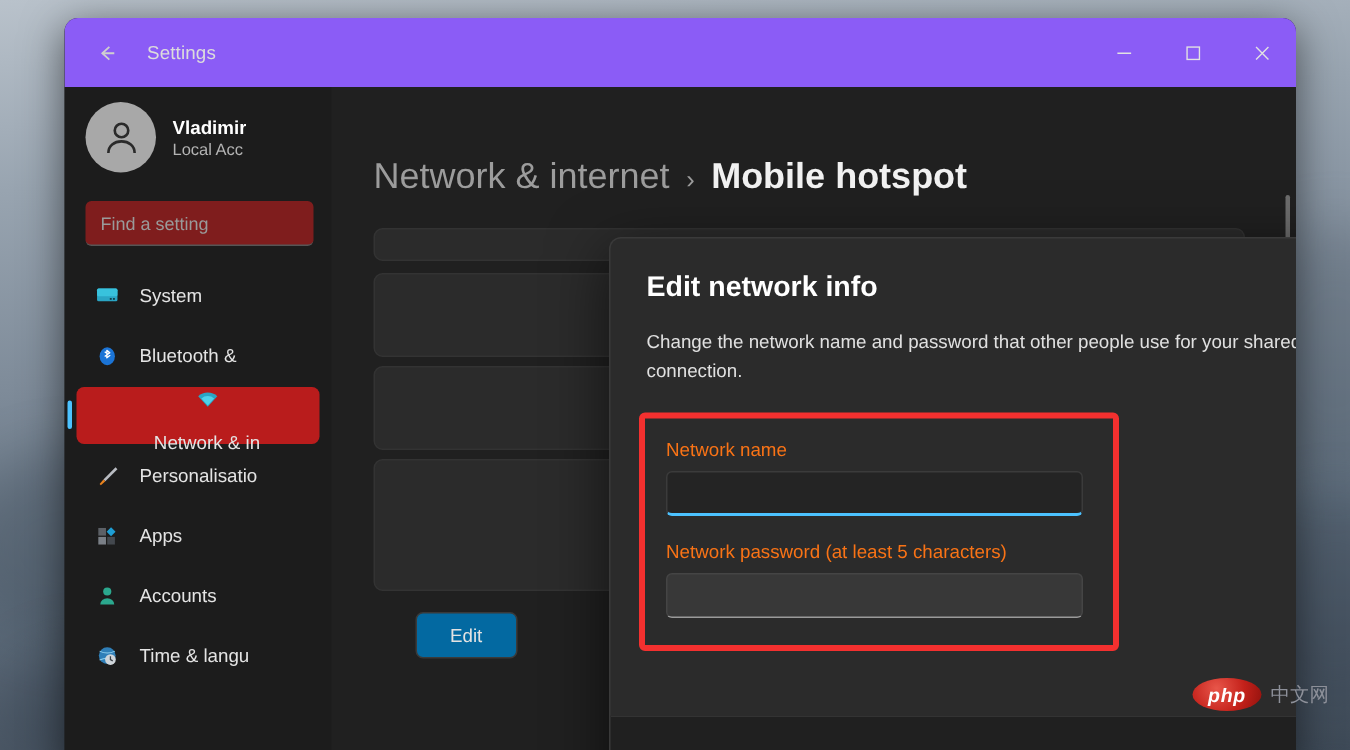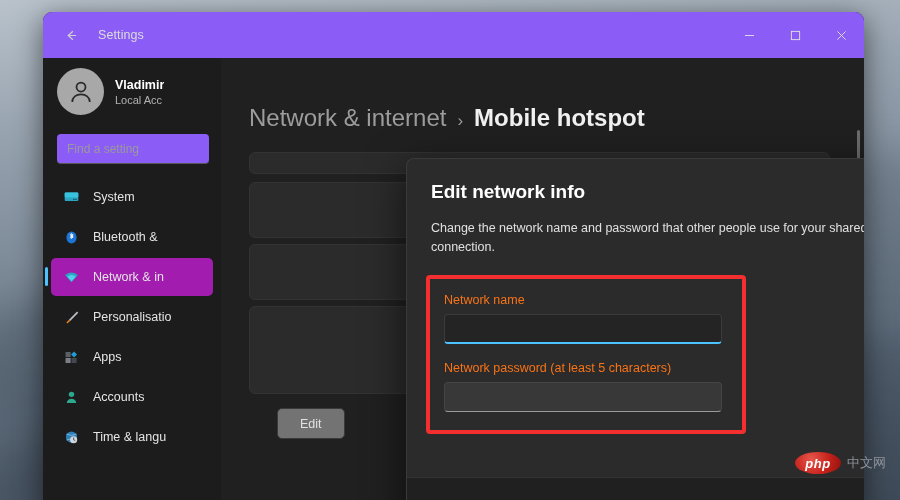--- a/index.html
+++ b/index.html
@@ -89,21 +89,21 @@
     flex: 0 0 47px;
   }
   .avatar svg { width: 30px; height: 30px; }
   .acct-text { overflow: hidden; }
   .acct-name { font-size: 12.5px; color: #ffffff; font-weight: bold; white-space: nowrap; }
   .acct-sub { font-size: 11px; color: #b3b3b3; margin-top: 2px; white-space: nowrap; }
 
   .search {
     margin: 9px 4px 0 6px;
     height: 30px;
-    background: #8b5cf6;
+    background: #7f1d1d;
     border-radius: 4px;
     border-bottom: 1px solid #565656;
     display: flex; align-items: center;
     padding: 0 10px;
     position: relative;
   }
   .search-input {
     background: transparent; border: none; outline: none;
     color: #e0e0e0; font-size: 12px;
     font-family: "Liberation Sans", sans-serif;
@@ -115,21 +115,21 @@
   .nav-item {
     position: relative;
     height: 38px;
     display: flex; align-items: center;
     gap: 13px;
     padding-left: 12px;
     border-radius: 5px;
     margin-bottom: 2px;
     white-space: nowrap;
   }
-  .nav-item.active { background: #a21caf; }
+  .nav-item.active { background: #b91c1c; flex-direction: column; }
   .nav-item.active::before {
     content: "";
     position: absolute; left: -6px; top: 9px;
     width: 3px; height: 19px;
     background: #4cc2ff; border-radius: 2px;
   }
   .nav-label { font-size: 12.5px; color: #e4e4e4; }
   .nav-icon { width: 17px; height: 17px; flex: 0 0 17px; display: block; }
 
   
@@ -169,21 +169,21 @@
     border-radius: 4px;
     display: flex; align-items: center; justify-content: space-between;
     padding: 0 9px 0 11px;
     font-size: 12px; color: #d8d8d8;
   }
   .chev { width: 12px; height: 12px; color: #bdbdbd; }
   .expander { width: 18px; height: 18px; color: #cfcfcf; margin-right: 4px;}
   .edit-row { padding: 8px 34px 0 28px; display: flex; }
   .edit-btn {
     margin-left: 28px;
-    background: #737373;
+    background: #0369a1;
     border: 1px solid #3a3a3a;
     border-radius: 5px;
     height: 31px;
     padding: 0 22px;
     color: #e2e2e2; font-size: 12.5px;
     display: flex; align-items: center;
   }
   .scrollbar {
     position: absolute; right: 4px; top: 72px;
     width: 3px; height: 212px;

